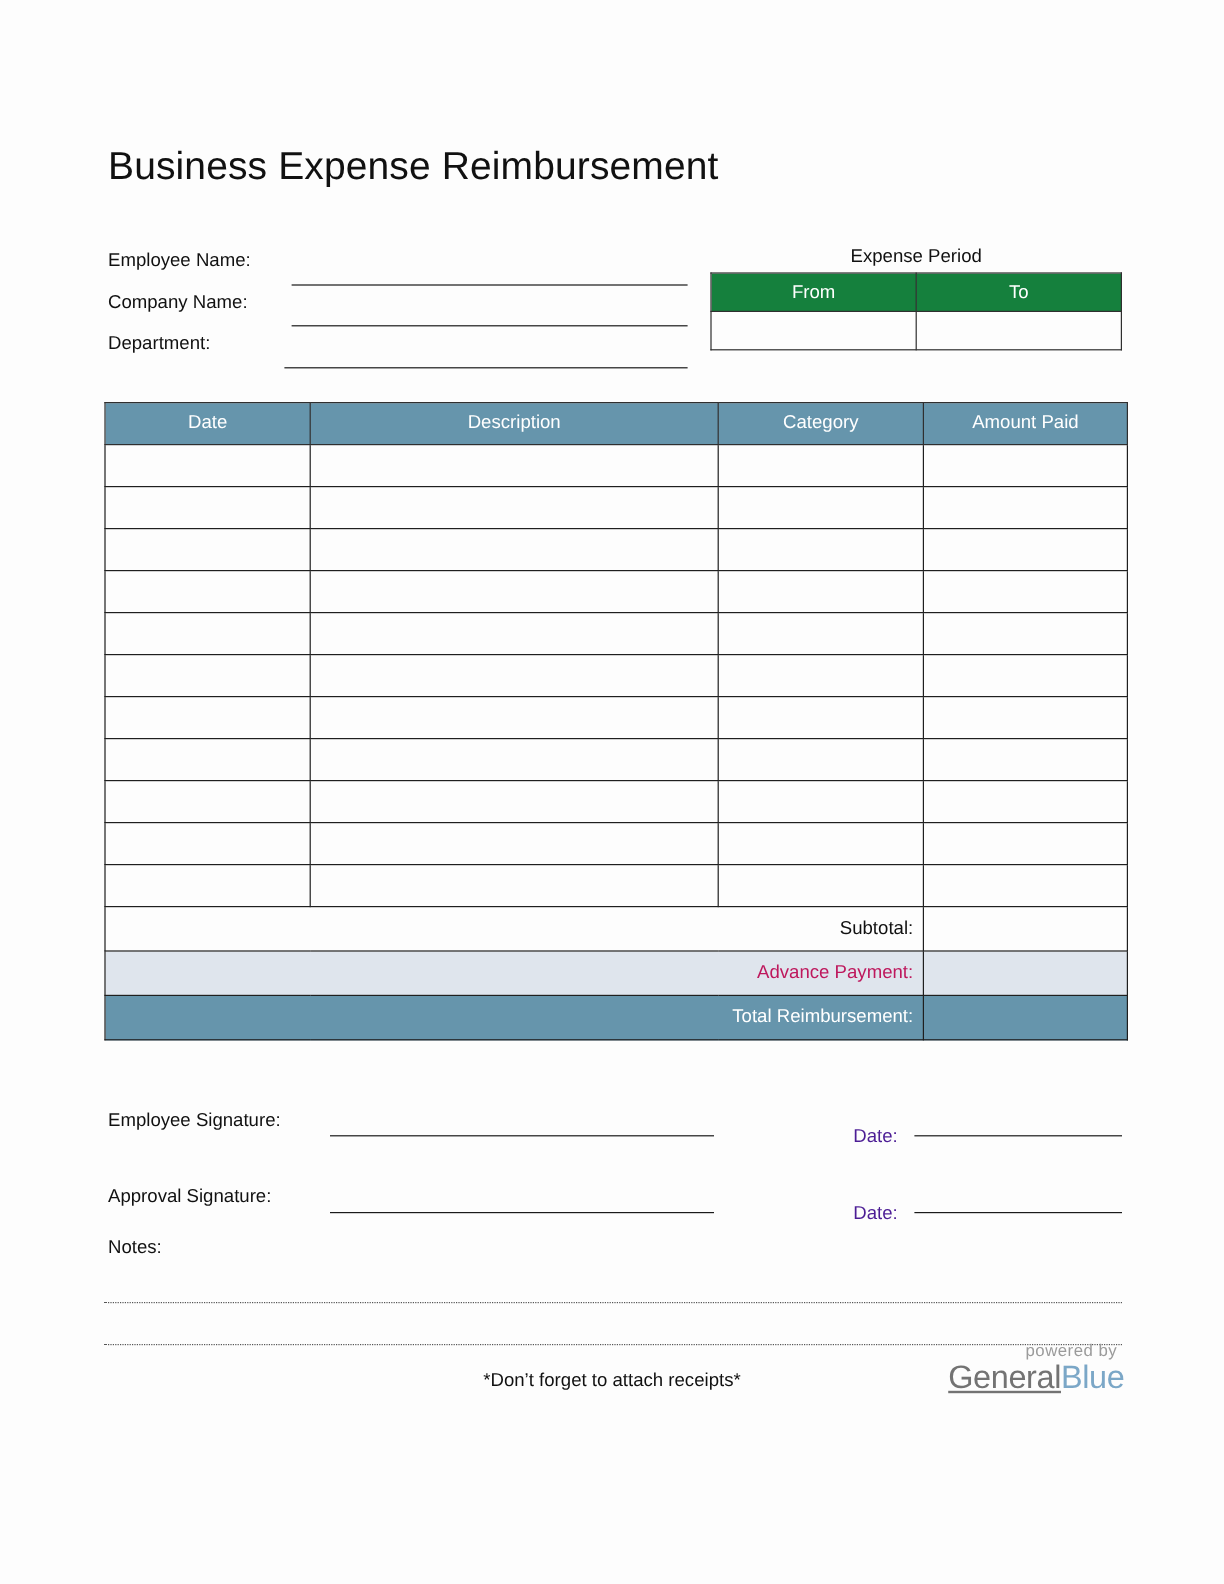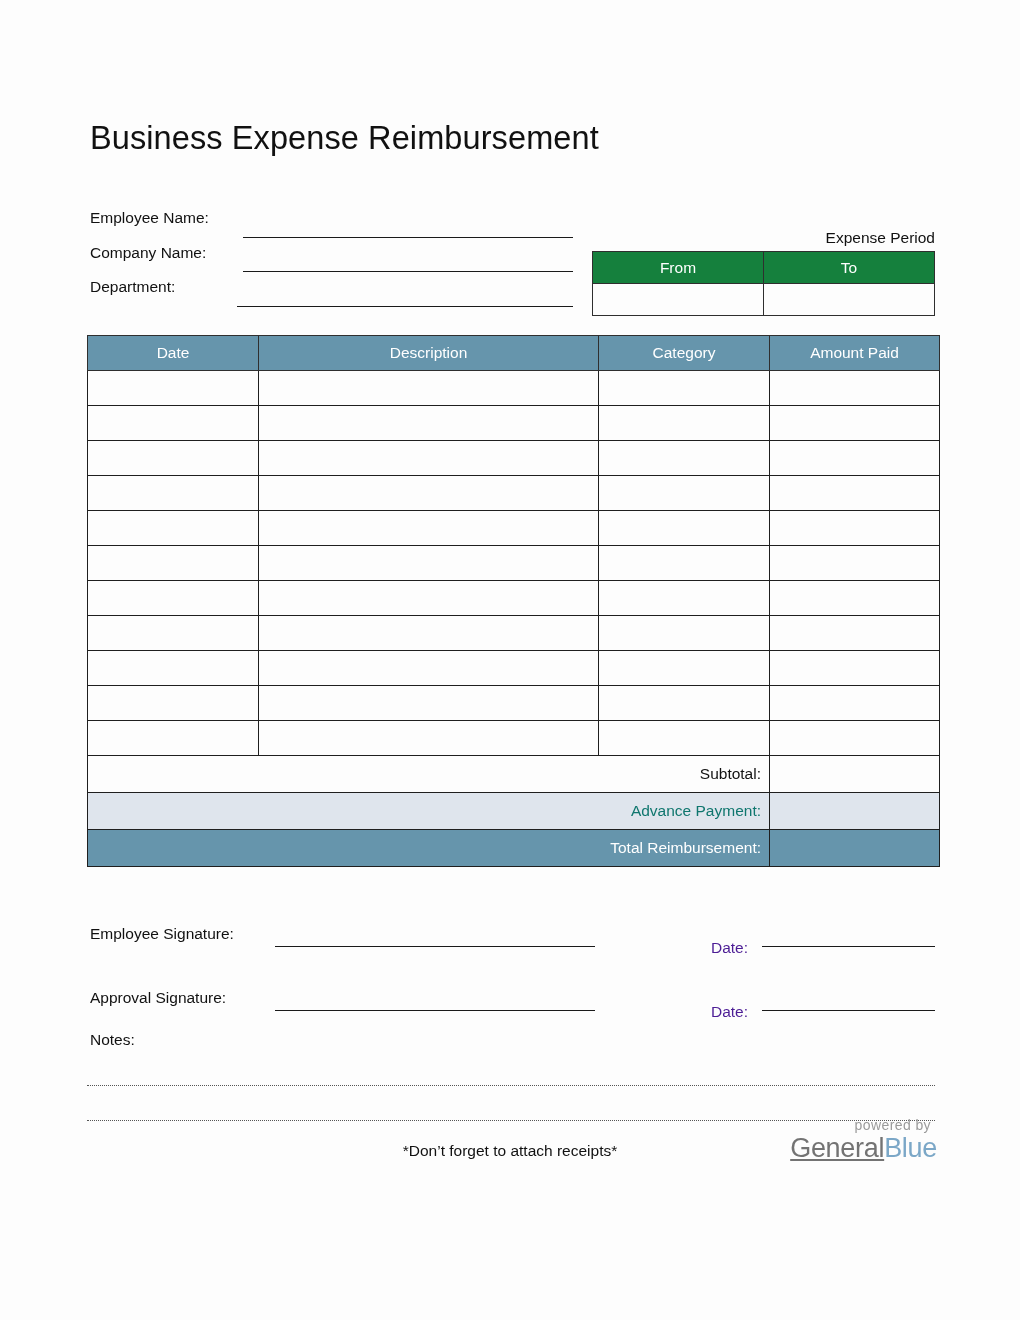--- a/index.html
+++ b/index.html
@@ -65,25 +65,24 @@
   .info-line.department { left: 147px; right: 7px; }
 
   
   .period-wrap {
     position: absolute;
     left: 592px;
     top: 205px;
     width: 343px;
   }
   .period-title {
-    text-align: right;
+    text-align: center;
     font-size: 15.5px;
     color: #111;
     margin-bottom: 4px;
-    margin-top: 24px;
   }
   .period-table {
     border-collapse: collapse;
     width: 343px;
     table-layout: fixed;
   }
   .period-table th {
     background: #15803d;
     color: #ffffff;
     font-weight: 400;
@@ -132,21 +131,21 @@
 
   .total-label {
     text-align: right;
     padding-right: 8px;
     font-size: 15.5px;
     height: 34px;
     border: 1.2px solid #1f1f1f;
   }
   .row-subtotal .total-label { background: #fdfdfd; color: #111; }
   .row-subtotal .total-value { background: #fdfdfd; }
-  .row-advance .total-label { background: #dfe5ed; color: #0f766e; }
+  .row-advance .total-label { background: #dfe5ed; color: #be185d; }
   .row-advance .total-value { background: #dfe5ed; }
   .row-total .total-label { background: #6695ac; color: #ffffff; }
   .row-total .total-value { background: #6695ac; }
   .total-value {
     border: 1.2px solid #1f1f1f;
     height: 34px;
   }
 
   
   .sig-section {

